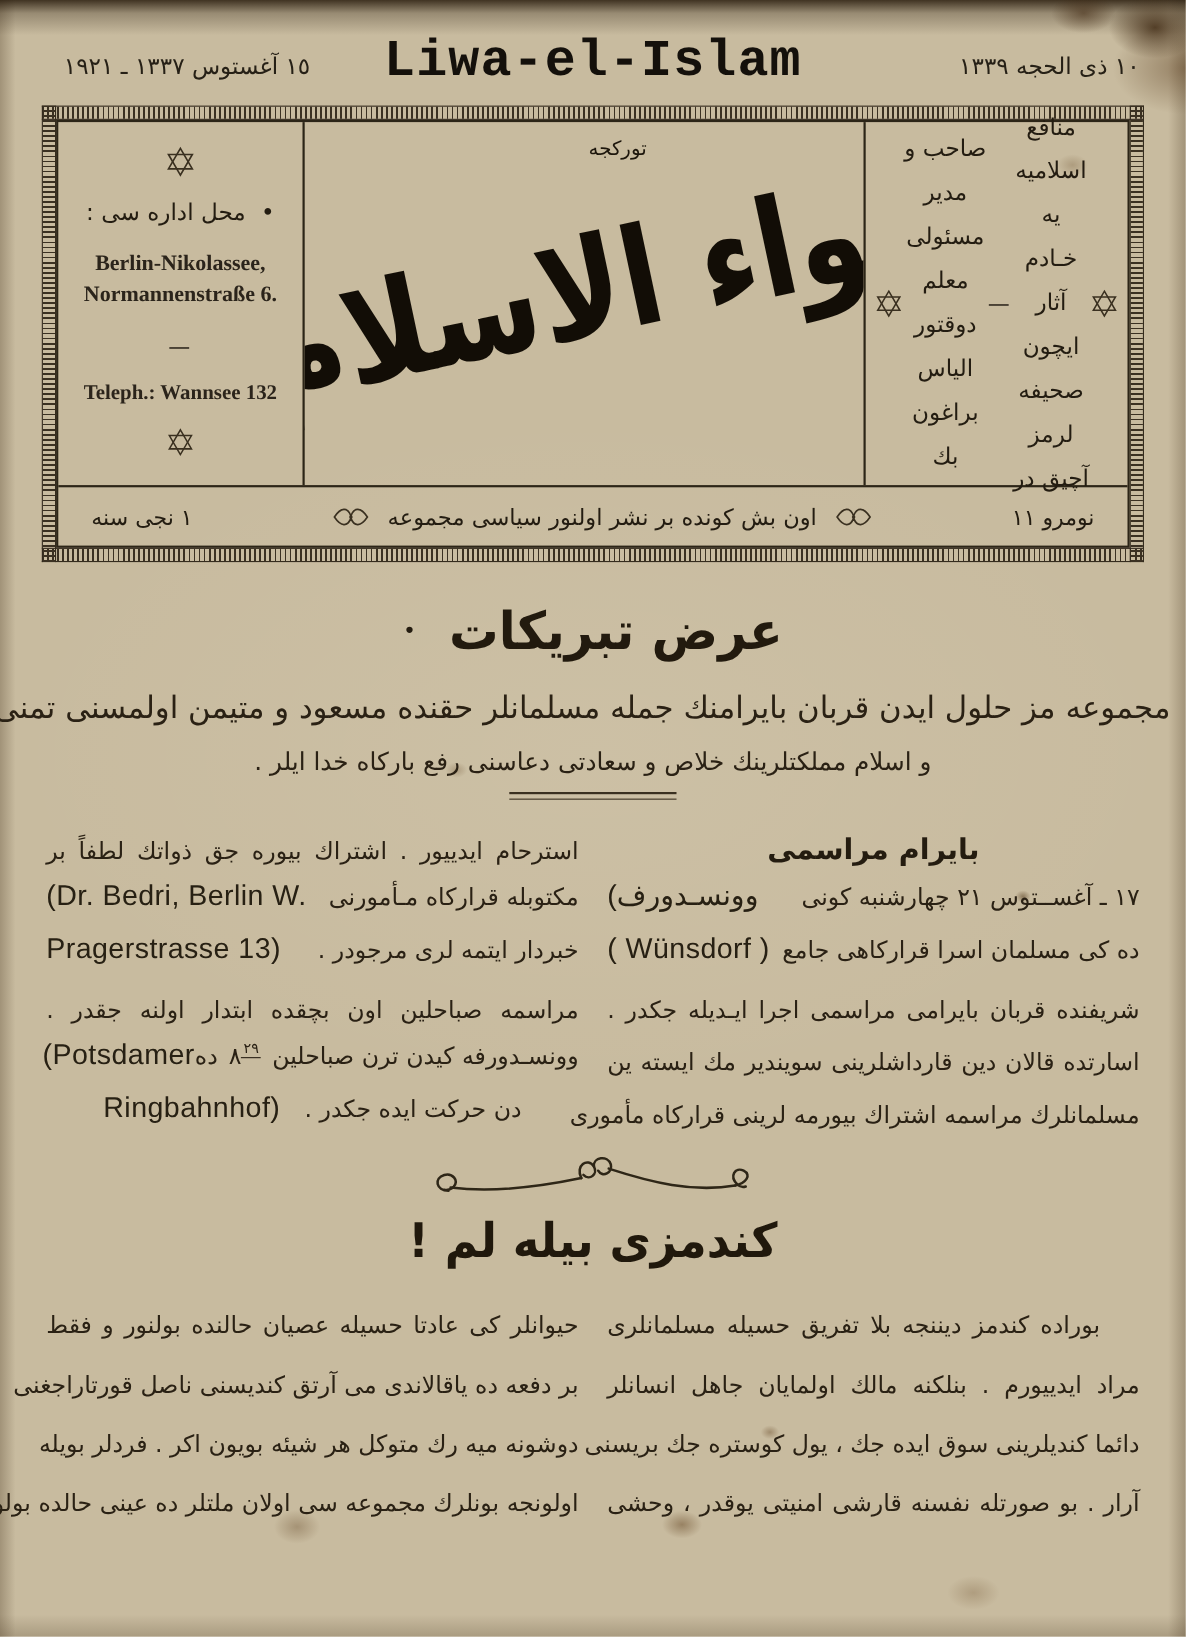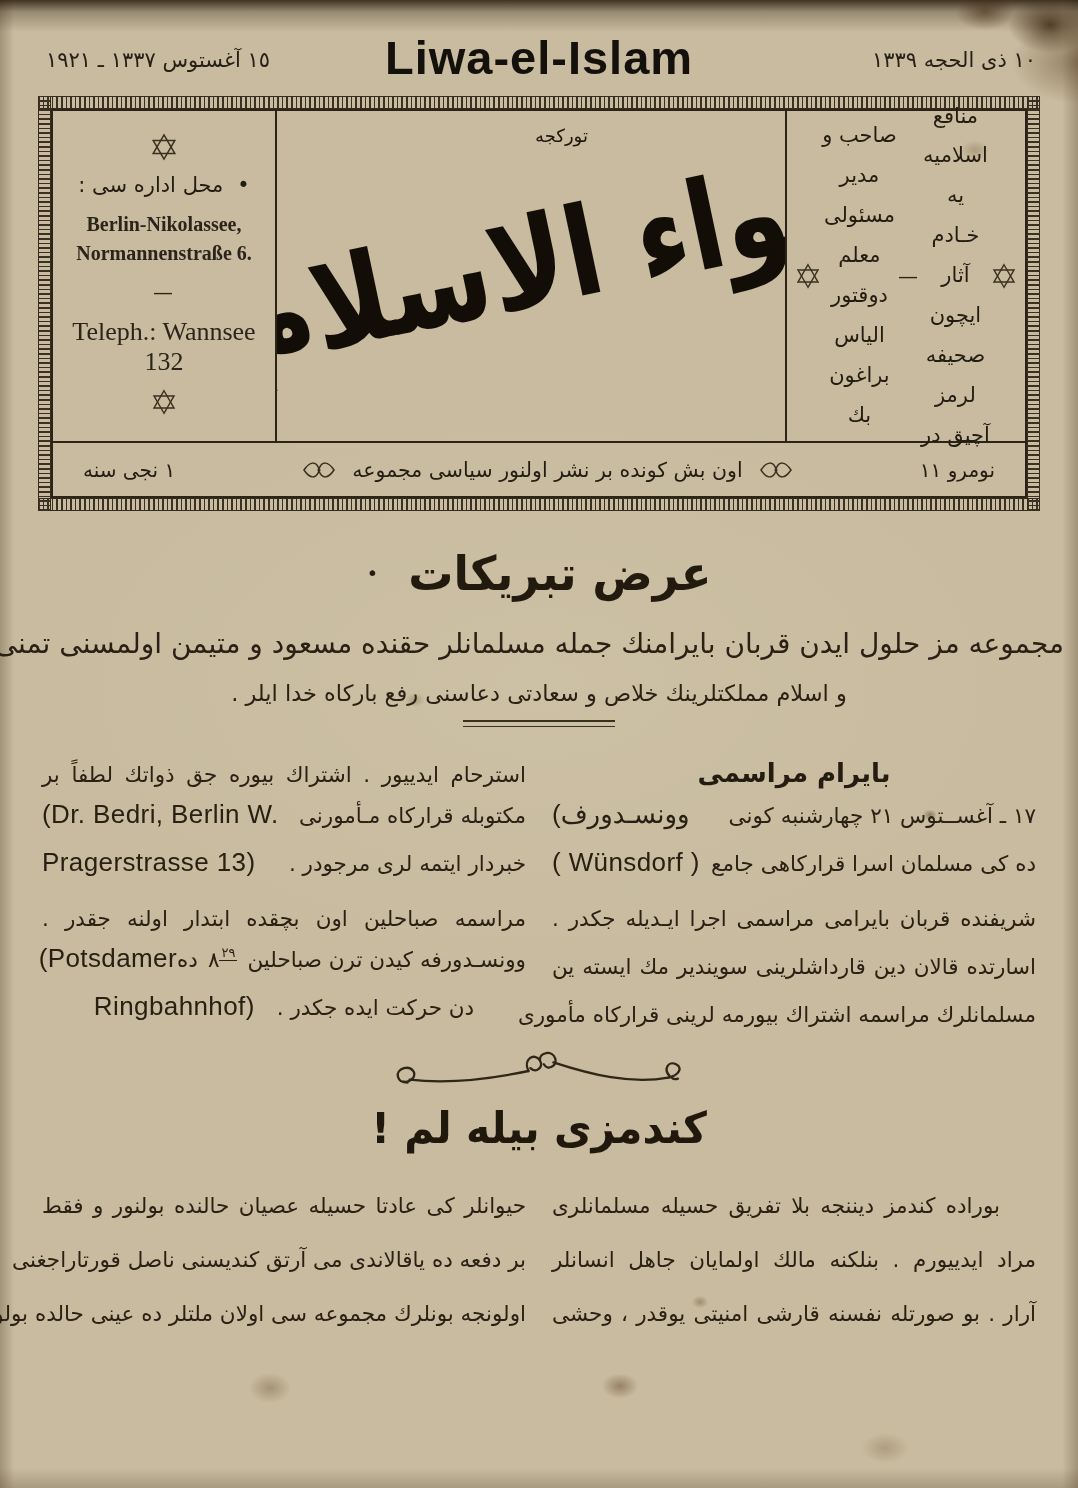--- a/index.html
+++ b/index.html
@@ -20,25 +20,25 @@
       radial-gradient(34px 22px at 885px 1448px, rgba(110,80,45,.28), rgba(110,80,45,0) 70%),
       radial-gradient(10px 8px at 930px 815px, rgba(80,55,25,.5), rgba(80,55,25,0) 70%),
       radial-gradient(30px 22px at 270px 1388px, rgba(100,72,40,.35), rgba(100,72,40,0) 70%),
       radial-gradient(14px 10px at 415px 700px, rgba(100,72,40,.3), rgba(100,72,40,0) 70%),
       radial-gradient(20px 14px at 975px 150px, rgba(95,65,30,.25), rgba(95,65,30,0) 70%),
       radial-gradient(900px 520px at 50% 46%, rgba(255,250,233,.08), rgba(255,250,233,0) 60%);
   }
   
   .topline{position:relative; height:96px; margin:0 40px; }
   .topline .date{position:absolute; top:48px; font-size:21px; letter-spacing:1px; color:#262016; white-space:nowrap;}
-  .topline .date.l{left:6px;}
+  .topline .date.l{left:18px;}
   .topline .date.r{right:2px;}
   .topline .latin-title{
     position:absolute; top:30px; left:50%; transform:translateX(-50%);
-    font-family:Liberation Sans, sans-serif; font-weight:bold; font-size:47px;
+    font-family:Liberation Mono, monospace; font-weight:bold; font-size:47px;
     letter-spacing:1px; color:#14100b; white-space:nowrap;
   }
   
   .frame{position:relative; margin:0 38px; padding:13px;}
   .band{position:absolute; background-color:rgba(0,0,0,0);}
   .band.h{left:0; right:0; height:11px;
     background-image:repeating-linear-gradient(90deg,#3b3122 0px,#3b3122 1.6px,rgba(0,0,0,0) 1.6px,rgba(0,0,0,0) 4.6px);
     border-top:1.6px solid #352c1e; border-bottom:1.6px solid #352c1e;}
   .band.top{top:0;} .band.bottom{bottom:0;}
   .band.v{top:0; bottom:0; width:11px;
@@ -50,21 +50,21 @@
     grid-template-columns:224px 1fr 240px; grid-template-rows:330px 55px;
   }
   .cell{position:relative;}
   .cell.admin{border-right:2.2px solid #2c2517; display:flex; flex-direction:column; align-items:center;
     justify-content:space-between; padding:22px 8px 26px; text-align:center;}
   .cell.pub{border-left:2.2px solid #2c2517; display:flex; flex-direction:row; align-items:center;
     justify-content:space-between; padding:20px 8px 20px; text-align:center;}
   .cell.titleblock{position:relative; overflow:hidden;}
   .admin .ar-label{font-size:21px; direction:rtl; display:flex; gap:14px; align-items:center; color:#231c11;}
   .admin .latin{font-family:"Liberation Serif",serif; font-weight:bold; font-size:20px; color:#2b241b; line-height:1.45;}
-  .admin .phone{font-family:"Liberation Serif",serif; font-weight:normal; font-size:26px; color:#2b241b;}
+  .admin .phone{font-family:"Liberation Serif",serif; font-weight:bold; font-size:19px; color:#2b241b;}
   .dash{font-size:20px; color:#2b241b; letter-spacing:2px;}
   .pub .ar{font-size:21px; direction:rtl; color:#231c11; line-height:1.9;}
   .lang-word{position:absolute; top:14px; left:56%; transform:translateX(-50%); font-size:18px; color:#1d160c; direction:rtl;}
   .calligraphy{
     position:absolute; top:46%; left:50%; white-space:nowrap;
     transform:translate(-50%,-50%) rotate(-12deg) scaleY(1.18);
     font-size:104px; font-weight:bold; color:#120d06; direction:rtl; line-height:1;
   }
   .bandrow{
     grid-column:1 / 4; border-top:2.2px solid #2c2517;
@@ -259,22 +259,24 @@
   </div>
 
   <div class="h2row">
     <span class="t">كندمزى بيله لم !</span>
   </div>
 
   <div class="cols2 cols">
     <div class="col">
       <div class="ln single ind">بوراده كندمز ديننجه بلا تفريق حسيله مسلمانلرى</div>
       <div class="ln single">مراد ايدييورم . بنلكنه مالك اولمايان جاهل انسانلر</div>
+      <div class="ln single">دائما كنديلرينى سوق ايده جك ، يول كوستره جك بريسنى</div>
       <div class="ln single">آرار . بو صورتله نفسنه قارشى امنيتى يوقدر ، وحشى</div>
     </div>
     <div class="col">
       <div class="ln single">حيوانلر كى عادتا حسيله عصيان حالنده بولنور و فقط</div>
       <div class="ln single">بر دفعه ده ياقالاندى مى آرتق كنديسنى ناصل قورتاراجغنى</div>
+      <div class="ln single">دوشونه ميه رك متوكل هر شيئه بويون اكر . فردلر بويله</div>
       <div class="ln single">اولونجه بونلرك مجموعه سى اولان ملتلر ده عينى حالده بولونور .</div>
     </div>
   </div>
 
 </div>
 
 </body></html>

